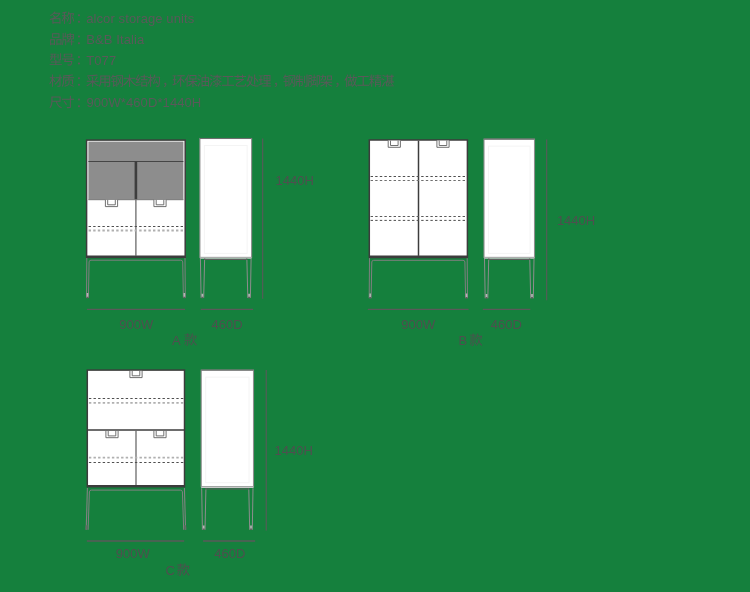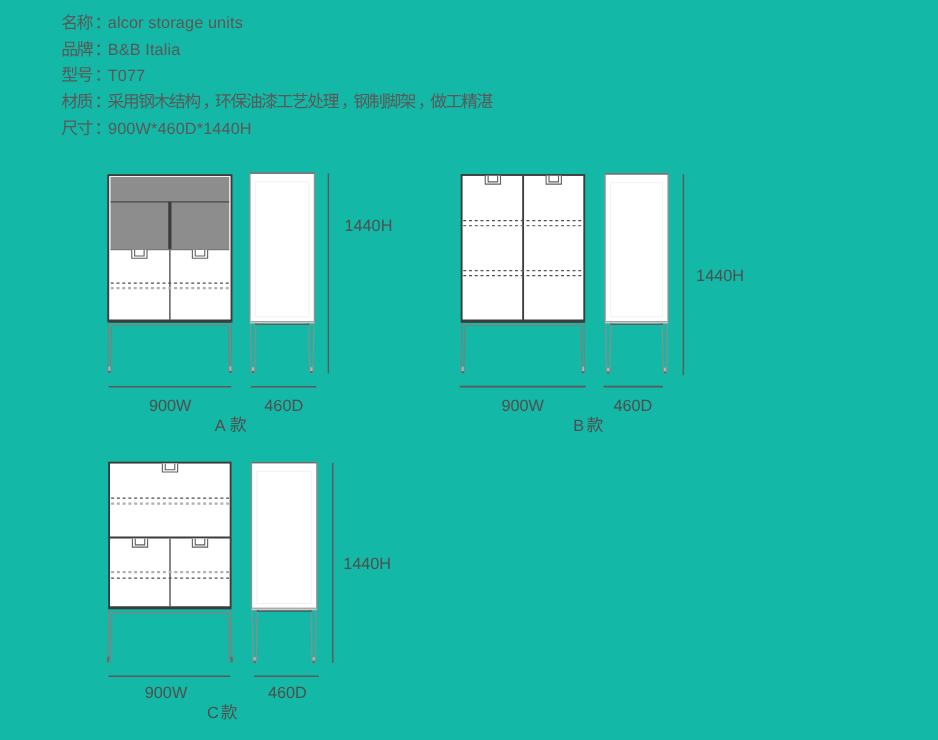--- a/index.html
+++ b/index.html
@@ -1,17 +1,17 @@
 <!DOCTYPE html>
 <html><head>
 <meta charset="utf-8">
 <title>alcor storage units</title>
 <style>
 html,body{margin:0;padding:0;background:#ffffff;}
-#page{position:relative;width:750px;height:592px;background:#14b8a6;overflow:hidden;font-family:"Liberation Sans",sans-serif;}
+#page{position:relative;width:750px;height:592px;background:#15803d;overflow:hidden;font-family:"Liberation Sans",sans-serif;}
 </style>
 </head>
 <body>
 <div id="page">
 <svg width="750" height="592" viewBox="0 0 750 592">
 <defs>
 <path id="g0" d="M263 -529C314 -494 373 -446 417 -406C300 -344 171 -299 47 -273C61 -256 79 -224 86 -204C141 -217 197 -233 252 -253V79H327V27H773V79H849V-340H451C617 -429 762 -553 844 -713L794 -744L781 -740H427C451 -768 473 -797 492 -826L406 -843C347 -747 233 -636 69 -559C87 -546 111 -519 122 -501C217 -550 296 -609 361 -671H733C674 -583 587 -508 487 -445C440 -486 374 -536 321 -572ZM773 -42H327V-271H773Z"></path>
 <path id="g1" d="M512 -450C489 -325 449 -200 392 -120C409 -111 440 -92 453 -81C510 -168 555 -301 582 -437ZM782 -440C826 -331 868 -185 882 -91L952 -113C936 -207 894 -349 848 -460ZM532 -838C509 -710 467 -583 408 -496V-553H279V-731C327 -743 372 -757 409 -772L364 -831C292 -799 168 -770 63 -752C71 -735 81 -710 84 -694C124 -700 167 -707 209 -715V-553H54V-483H200C162 -368 94 -238 33 -167C45 -150 63 -121 70 -103C119 -164 169 -262 209 -362V81H279V-370C311 -326 349 -270 365 -241L409 -300C390 -325 308 -416 279 -445V-483H398L394 -477C412 -468 444 -449 458 -438C494 -491 527 -560 553 -637H653V-12C653 1 649 5 636 5C623 6 579 6 532 5C543 24 554 56 559 76C621 76 664 74 691 63C718 51 728 30 728 -12V-637H863C848 -601 828 -561 810 -526L877 -510C904 -567 934 -635 958 -697L909 -711L898 -707H576C586 -745 596 -784 604 -824Z"></path>
 <path id="g2" d="M302 -726H701V-536H302ZM229 -797V-464H778V-797ZM83 -357V80H155V26H364V71H439V-357ZM155 -47V-286H364V-47ZM549 -357V80H621V26H849V74H925V-357ZM621 -47V-286H849V-47Z"></path>
 <path id="g3" d="M730 -334V-194H394V-129H730V79H801V-129H957V-194H801V-334ZM437 -744V-358H592C559 -316 509 -277 431 -244C446 -235 469 -214 481 -201C580 -244 638 -299 672 -358H929V-744H670C686 -770 702 -799 717 -827L633 -843C625 -815 610 -777 595 -744ZM505 -523H649C648 -489 642 -453 627 -417H505ZM715 -523H860V-417H698C709 -452 713 -488 715 -523ZM505 -685H650V-580H505ZM715 -685H860V-580H715ZM101 -820V-436C101 -290 93 -87 35 57C54 63 84 73 99 82C140 -26 157 -161 164 -288H294V79H362V-353H166L167 -436V-500H413V-565H331V-839H264V-565H167V-820Z"></path>

